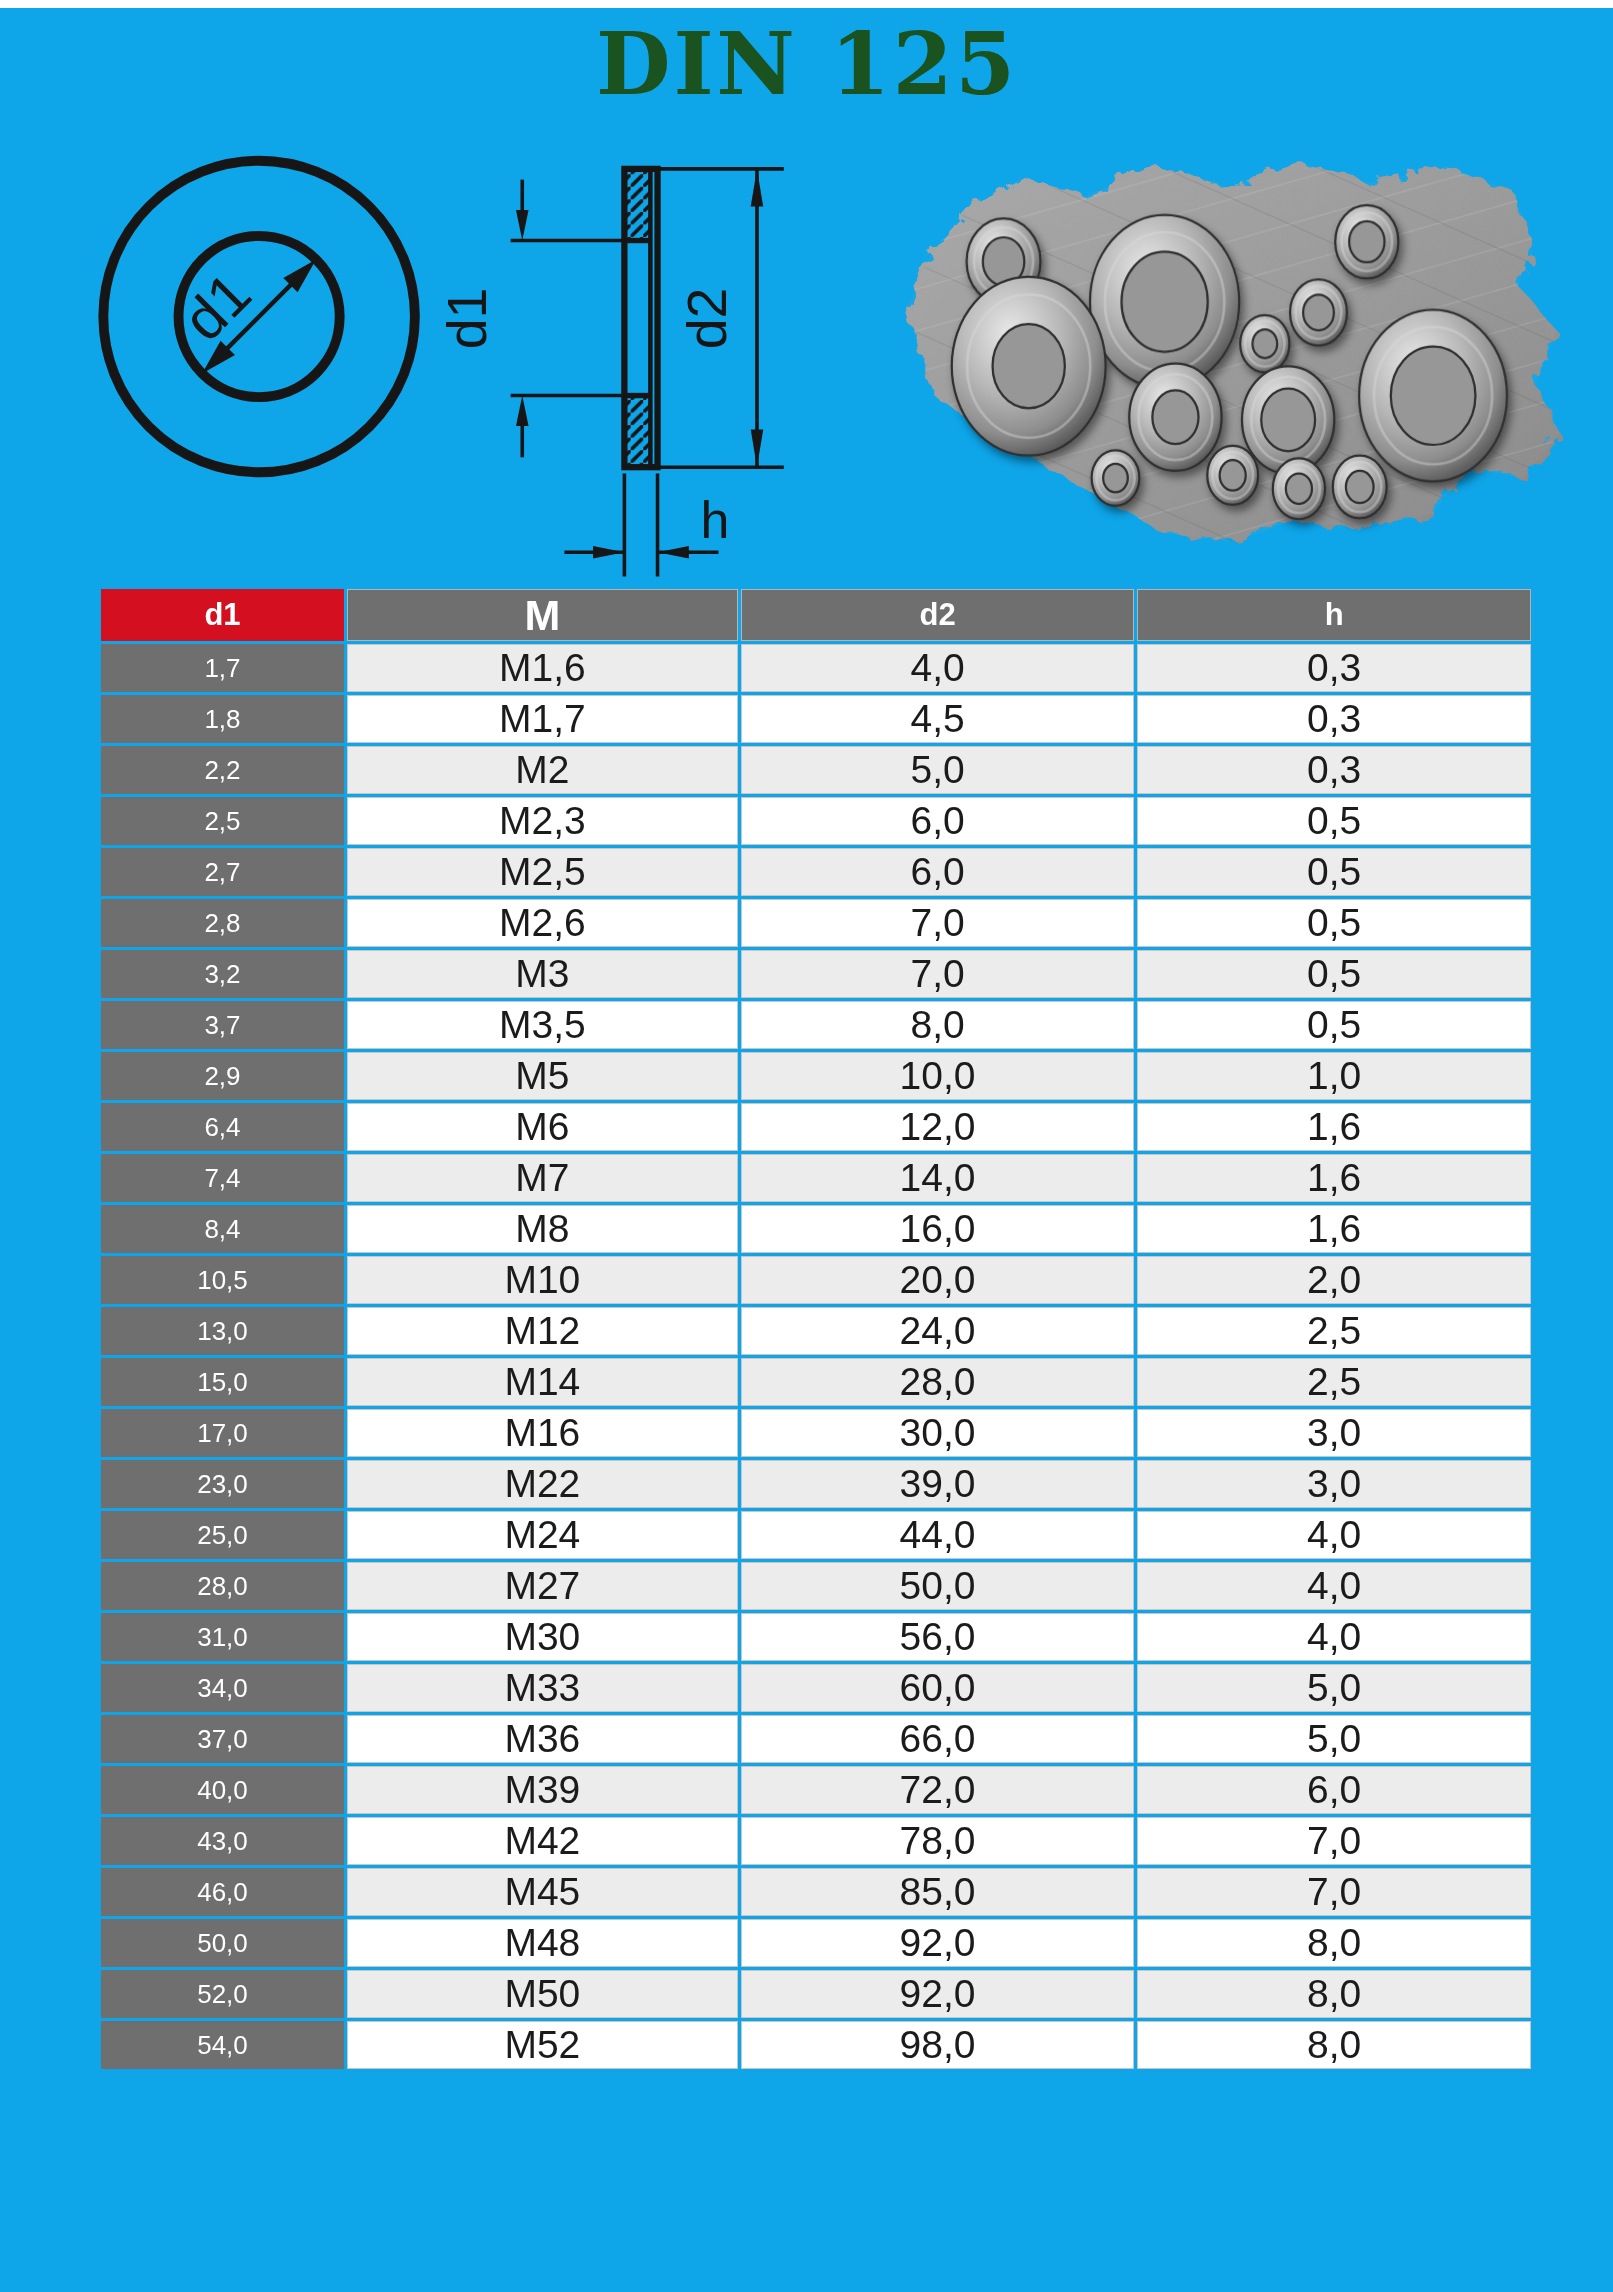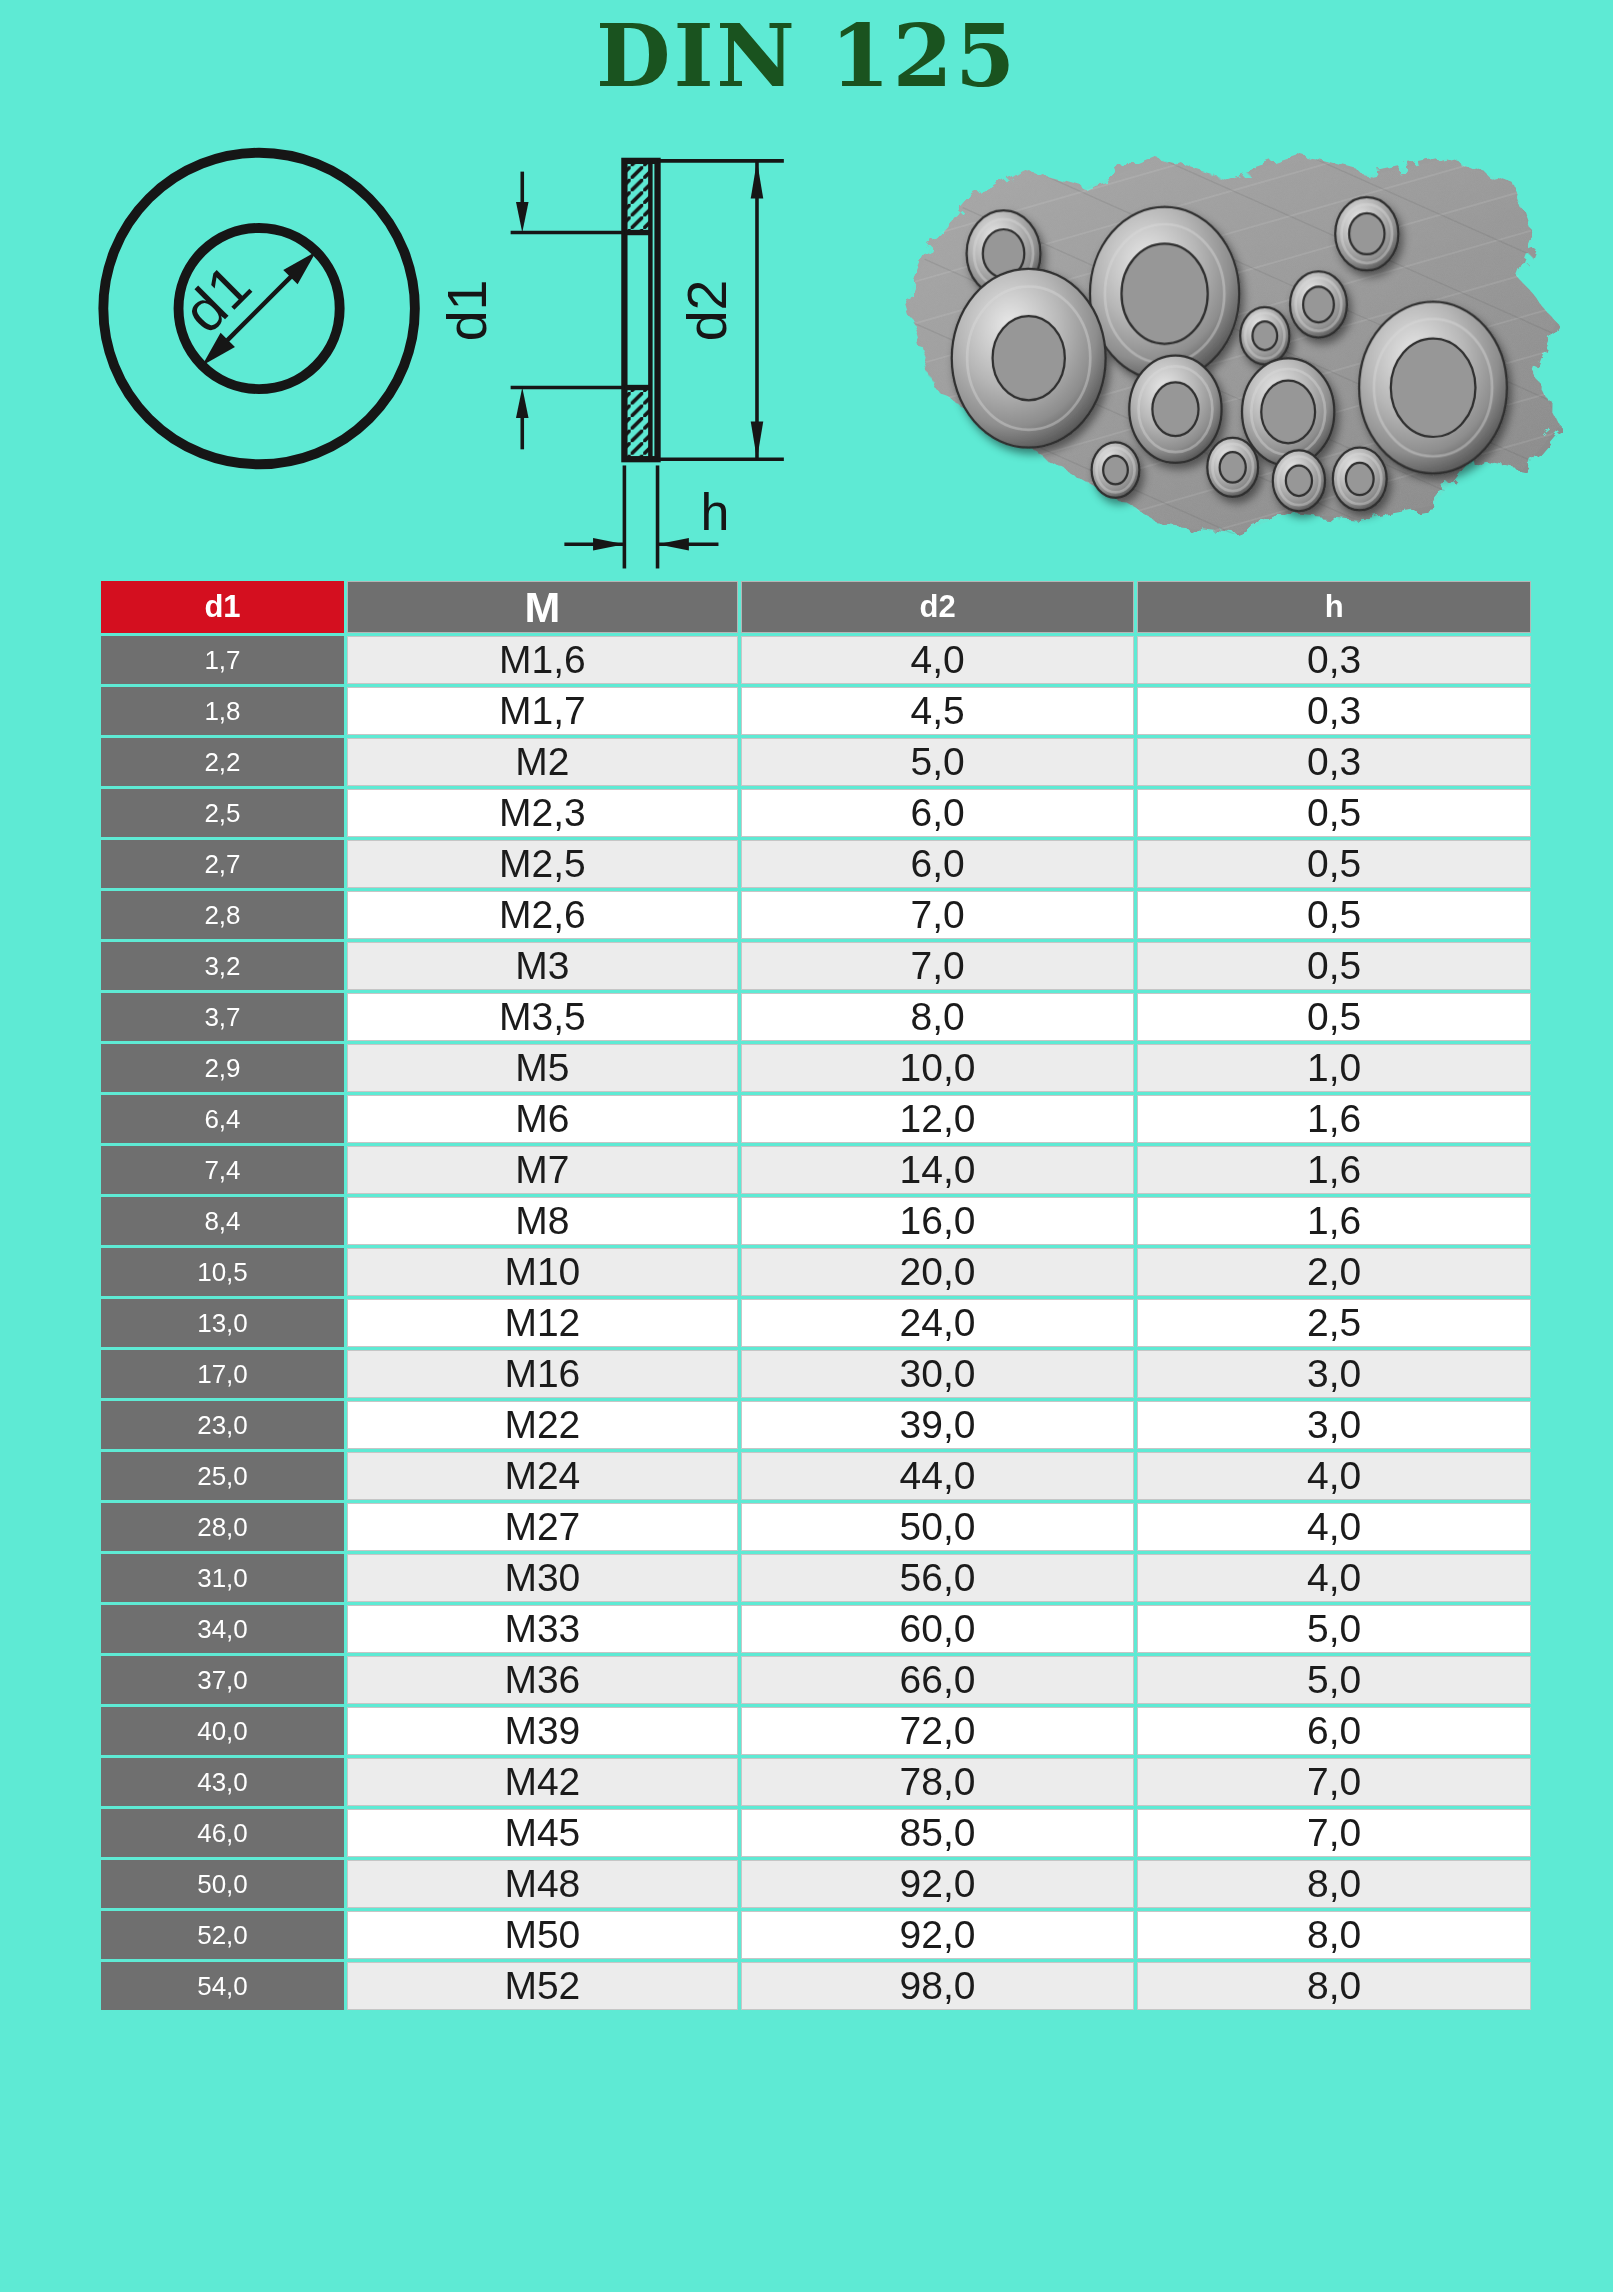--- a/index.html
+++ b/index.html
@@ -11,21 +11,21 @@
     --cell-border:#c6c6c6;
     --drawing-black:#161616;
     --text-dark:#1b1b1b;
   }
   *{margin:0;padding:0;box-sizing:border-box;}
   html,body{background:#ffffff;}
   body{
     width:1614px;height:2293px;position:relative;overflow:hidden;
     font-family:"Liberation Sans", sans-serif;
   }
-  .page{position:absolute;inset:0;background:#5eead4;}
+  .page{position:absolute;inset:0;background:#0ea5e9;margin-top:8px;}
   .page-title{
     position:absolute;top:5.4px;left:0;width:100%;
     text-align:center;
     font-family:"DejaVu Serif", serif;
     font-weight:800;
     font-size:86px;
     letter-spacing:2.7px;
     color:var(--title-green,#1a531f);
   }
   .diagram{position:absolute;}
@@ -379,20 +379,26 @@
       <td class="c-data">2,0</td>
     </tr>
 
     <tr>
       <td class="c-d1">13,0</td>
       <td class="c-data">M12</td>
       <td class="c-data">24,0</td>
       <td class="c-data">2,5</td>
     </tr>
 
+    <tr>
+      <td class="c-d1">15,0</td>
+      <td class="c-data">M14</td>
+      <td class="c-data">28,0</td>
+      <td class="c-data">2,5</td>
+    </tr>
 
     <tr>
       <td class="c-d1">17,0</td>
       <td class="c-data">M16</td>
       <td class="c-data">30,0</td>
       <td class="c-data">3,0</td>
     </tr>
 
 
 

